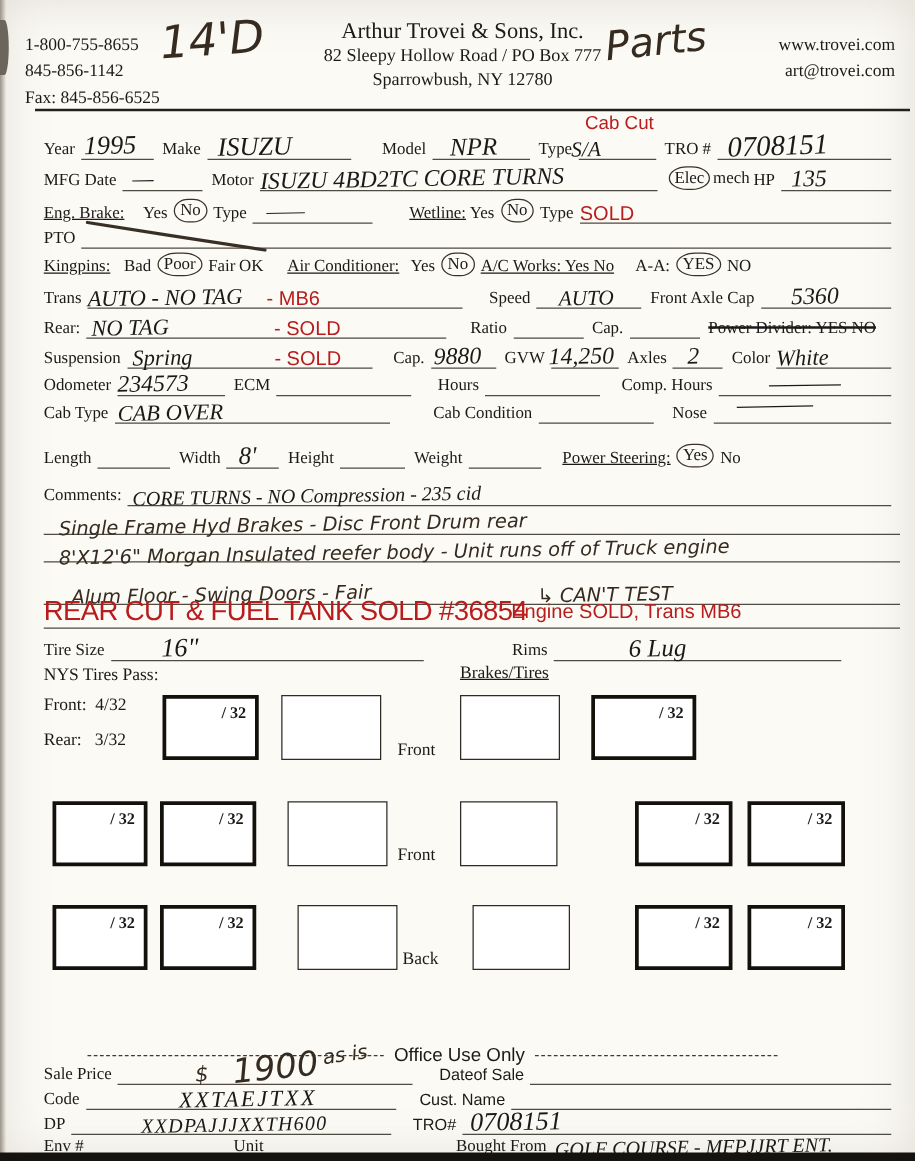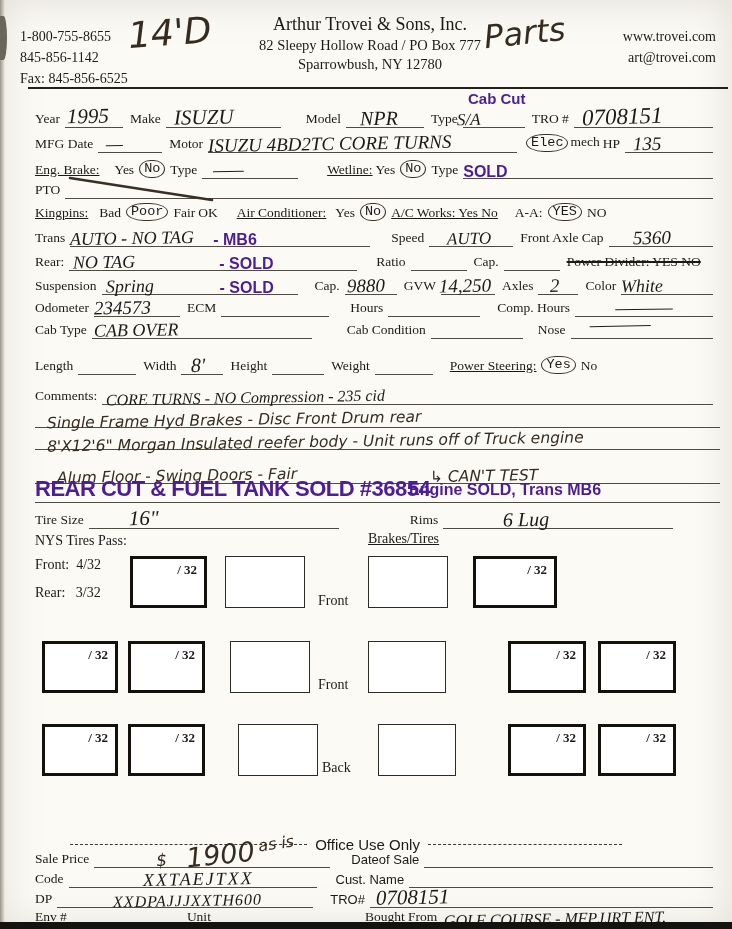--- a/index.html
+++ b/index.html
@@ -8,29 +8,29 @@
         box-shadow:inset 0 0 40px rgba(150,140,120,.25);}
   
   .edge-left{position:absolute;left:0;top:0;width:5px;height:929px;
              background:linear-gradient(90deg,#9a948a,rgba(250,250,245,0));}
   .edge-speck{position:absolute;left:0;top:16px;width:7px;height:44px;background:#6b655c;border-radius:0 60% 60% 0;}
   .edge-bottom{position:absolute;left:0;bottom:0;width:732px;height:7px;background:#15130f;}
   
   .hdr-line{position:absolute;left:28px;right:4px;top:87px;border-top:2px solid #23201c;}
   .sans{font-family:"Liberation Sans",sans-serif;}
   .hw{font-family:"DejaVu Sans",sans-serif;font-style:italic;color:#362b20;}
-  .red{color:#4c1d95;font-family:"Liberation Sans",sans-serif;font-weight:bold;font-style:normal;}
+  .red{color:#b91c1c;font-family:"Liberation Sans",sans-serif;font-weight:normal;font-style:normal;}
   
   .r{position:absolute;left:35px;right:12px;height:26px;display:flex;align-items:flex-end;font-size:13.5px;white-space:nowrap;}
   .l{padding:0 3px 1px 0;}
   .lu{padding:0 3px 1px 0;text-decoration:underline;}
   .u{flex:1;border-bottom:1px solid #4f4a42;position:relative;height:20px;margin:0 7px 0 2px;}
   .u.fx{flex:none;}
   .v{position:absolute;left:8px;bottom:-3px;font-size:17px;white-space:nowrap;transform:rotate(-1deg);}
-  .circ{display:inline-block;border:1.7px solid #3b3129;border-radius:50% / 58%;padding:0 4px 1px 4px;margin:0 2px;font-family:Liberation Mono, monospace;}
+  .circ{display:inline-block;border:1.7px solid #3b3129;border-radius:50% / 58%;padding:0 4px 1px 4px;margin:0 2px;}
   .strike{text-decoration:line-through;text-decoration-thickness:1.5px;}
   .cline{position:absolute;left:35px;right:12px;border-bottom:1px solid #4f4a42;height:22px;}
   .cline .v{bottom:-2px;font-size:15.5px;}
   
   .tbox{position:absolute;background:#fff;border:1.6px solid #2e2b27;box-sizing:border-box;
         font-family:"Liberation Serif",serif;font-weight:bold;font-size:13px;text-align:right;padding:3px 7px;}
   .tbox.thick{border-width:3px;border-color:#14110d;}
   .pos{position:absolute;font-size:14px;}
   svg.stroke{position:absolute;pointer-events:none;}
 </style>

